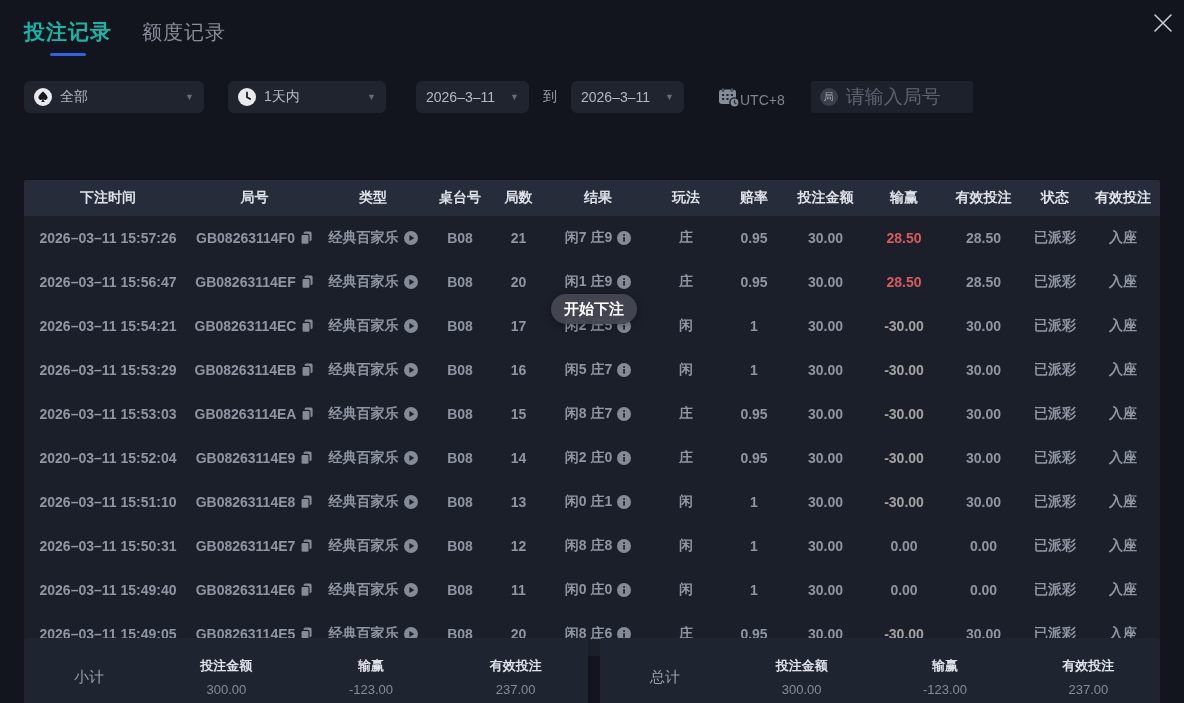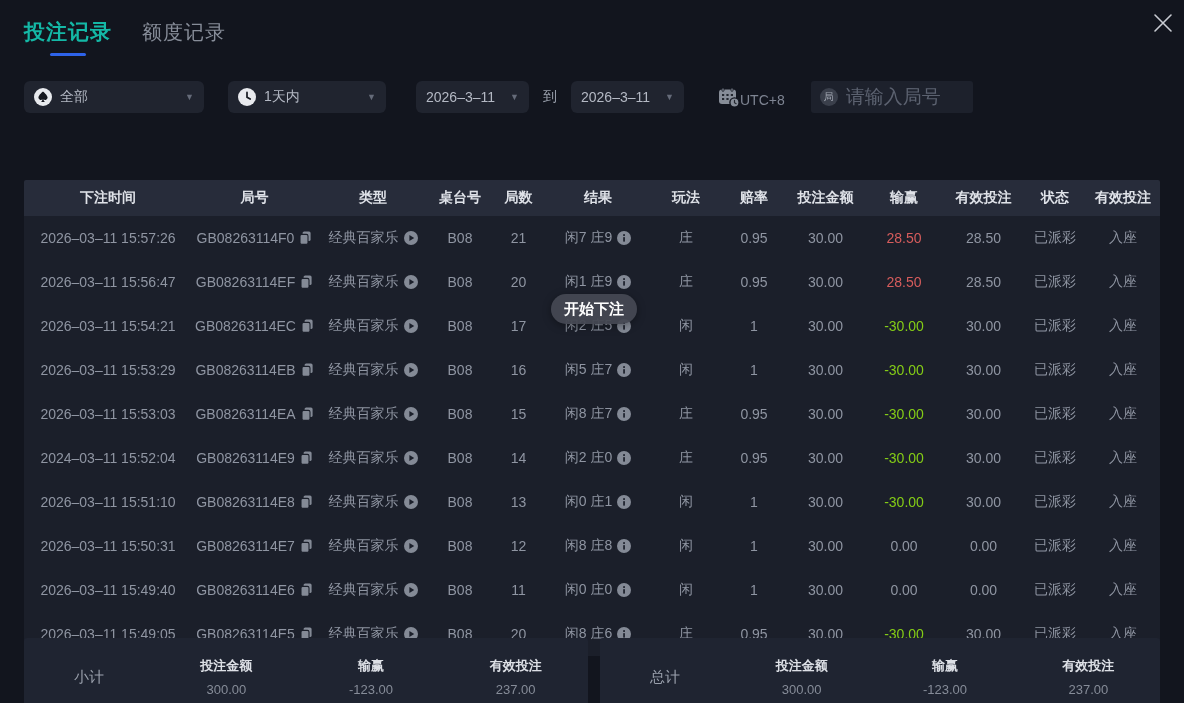--- a/index.html
+++ b/index.html
@@ -36,26 +36,26 @@
   .round-input-wrap { margin-left:26px; width:162px; height:32px; background:#1d212c; border-radius:3px; display:flex; align-items:center; padding:0 9px; }
   .round-badge { width:18px; height:18px; border-radius:50%; background:#3a3f4b; color:#a2a8b3; font-size:10px; display:flex; align-items:center; justify-content:center; flex:0 0 18px; }
   .round-input { flex:1; margin-left:8px; background:transparent; border:none; outline:none; color:#b4b9c4; font-size:19px; font-family:inherit; width:100%; }
   .round-input::placeholder { color:#5c6270; }
   .query-btn { margin-left:auto; width:135px; height:33px; background:#3d68e1; border:none; border-radius:4px; color:#ffffff; font-size:16px; font-family:inherit; cursor:pointer; }
 
   
   .btable { position:absolute; left:24px; top:136px; width:1136px;margin-top:44px; --cols:168px 125px 112px 62px 55px 104px 72px 64px 79px 78px 81px 62px 74px; }
   .thead { display:grid; grid-template-columns:var(--cols); height:36px; background:#272c3a; align-items:center; border-radius:2px 2px 0 0; }
   .th { text-align:center; color:#dfe2e8; font-weight:bold; font-size:14px; }
-  .tbody { background:#1b1f2a; }
+  .tbody { background:#1b1f2a;font-weight:bold; }
   .trow { display:grid; grid-template-columns:var(--cols); height:44px; align-items:center; font-size:14px; color:#8f95a2; }
   .td { display:flex; align-items:center; justify-content:center; gap:5px; white-space:nowrap; }
   .icn { display:inline-flex; align-items:center; }
   .v-red { color:#d65c5c; }
-  .v-green { color:#84cc16; }
+  .v-green { color:#a3a3a3; }
 
   
   .toast { position:absolute; left:551px; top:294px; height:30px; line-height:30px; padding:0 13px;
     background:rgba(68,72,82,0.95); border-radius:15px; color:#ffffff; font-size:15px; font-weight:bold;
     z-index:5; box-shadow:0 2px 8px rgba(0,0,0,0.35); }
 
   
   .summary { position:absolute; top:638px; height:78px; background:#1f2431; border-radius:3px; display:flex; align-items:center; }
   .summary-left { left:24px; width:564px; }
   .summary-right { left:600px; width:560px; }
@@ -356,21 +356,21 @@
         </div>
     <div class="td">庄</div>
     <div class="td">0.95</div>
     <div class="td">30.00</div>
     <div class="td v-green">-30.00</div>
     <div class="td">30.00</div>
     <div class="td">已派彩</div>
     <div class="td">入座</div>
   </div>
   <div class="trow">
-    <div class="td">2024–03–11 15:52:04</div>
+    <div class="td">2020–03–11 15:52:04</div>
     <div class="td">
           <span>GB08263114E9</span>
           <span class="icn">
             <svg width="13" height="14" viewBox="0 0 13 14">
               <rect x="3.6" y="0.5" width="8" height="9.5" rx="1.6" fill="#848a96"></rect>
               <rect x="1" y="3.4" width="8" height="10" rx="1.6" fill="#848a96" stroke="#1b1f2a" stroke-width="1.1"></rect>
             </svg>
           </span>
         </div>
     <div class="td">

